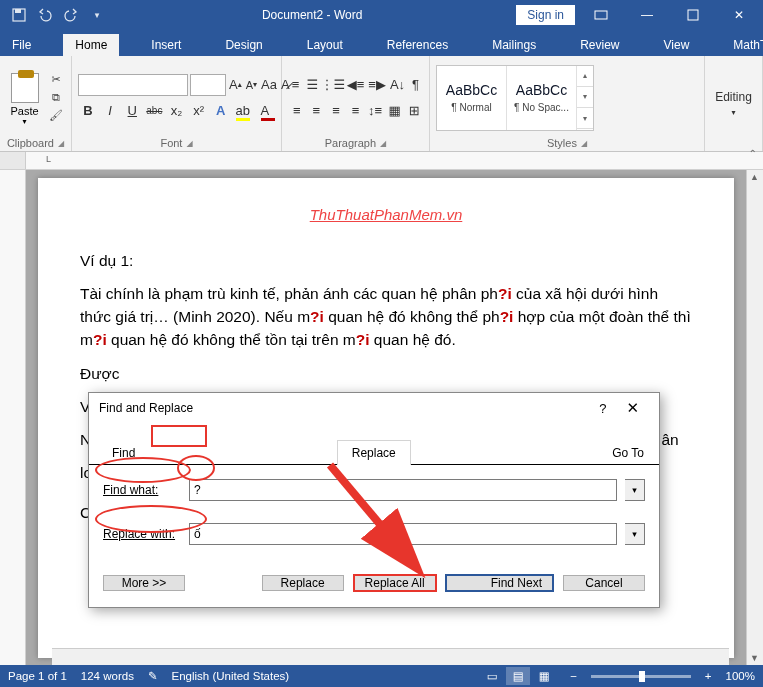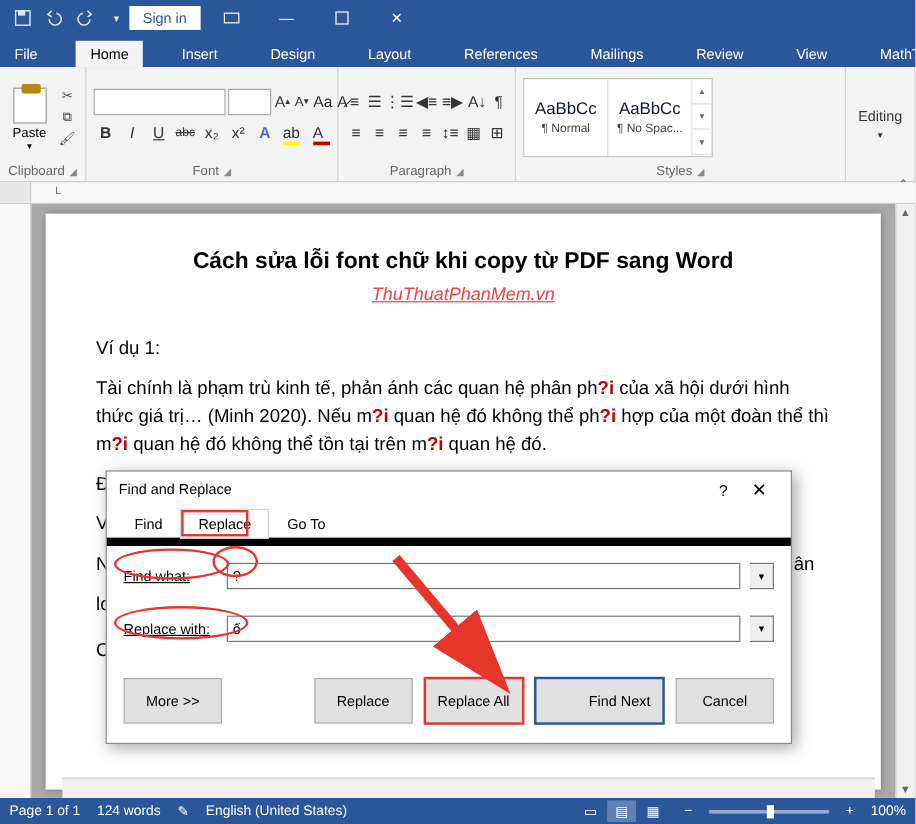--- a/index.html
+++ b/index.html
@@ -84,30 +84,30 @@
 .view-btn.active { background: rgba(255,255,255,.25); }
 .zoom-slider { width: 100px; height: 3px; background: rgba(255,255,255,.5); position: relative; }
 .zoom-thumb { position: absolute; top: -4px; left: 48%; width: 6px; height: 11px; background: #fff; }
 
 
 .dialog { position: absolute; left: 88px; top: 392px; width: 572px; background: #fff; border: 1px solid #888; box-shadow: 3px 3px 12px rgba(0,0,0,.35); font-size: 12px; }
 .dlg-title { height: 30px; display: flex; align-items: center; padding: 0 10px; }
 .dlg-title .t { flex: 1; }
 .dlg-title .help { padding: 0 10px; font-size: 13px; }
 .dlg-title .close { padding: 0 10px; font-size: 15px; }
-.dlg-tabs { display: flex; padding-left: 8px; border-bottom: 7px solid #000000; margin-top: 0; }
+.dlg-tabs { display: flex; padding-left: 8px; border-bottom: 1px solid #000000; margin-top: 16px; justify-content: space-between; }
 .dlg-tab { padding: 5px 14px; border: 1px solid transparent; border-bottom: none; font-size: 12px; position: relative; top: 1px; }
 .dlg-tab.active { border-color: #d4d4d4; background: #fff; }
 .dlg-body { padding: 14px 14px 16px 14px; }
 .field-row { display: flex; align-items: center; margin-bottom: 22px; gap: 8px; }
 .field-label { width: 78px; text-decoration: underline; text-decoration-style: solid; }
 .field-input { flex: 1; height: 22px; border: 1px solid #7a7a7a; padding: 0 4px; font-size: 12px; }
 .field-dd { width: 20px; height: 22px; border: 1px solid #7a7a7a; border-left: none; background: #efefef; text-align: center; font-size: 9px; line-height: 20px; }
 .dlg-buttons { display: flex; gap: 10px; justify-content: flex-end; padding-top: 8px; }
-.dlg-btn { min-width: 82px; height: 38px; border: 1px solid #adadad; background: #e1e1e1; font-size: 12px; padding: 0 10px; }
+.dlg-btn { min-width: 82px; height: 16px; border: 1px solid #adadad; background: #e1e1e1; font-size: 12px; padding: 0 10px; }
 .dlg-btn.more { margin-right: auto; }
 .red-ring { border: 2.5px solid #e7352c; border-radius: 50%; position: absolute; pointer-events: none; }
 .red-box { border: 2.5px solid #e7352c; position: absolute; pointer-events: none; }
 .arrow { position: absolute; pointer-events: none; }
 
 .highlight-replace-all { outline: 2px solid #e7352c; outline-offset: -1px; }
 .highlight-findnext { outline: 2px solid #2b579a; outline-offset: -1px; padding-left: 44px; }
 
 </style>
 </head>
@@ -128,20 +128,21 @@
         </svg>
       </div>
     <div class="qbtn">
         <svg width="14" height="14" viewBox="0 0 14 14">
           <path d="M5 3 A5 5 0 1 0 11 8" fill="none" stroke="#fff" stroke-width="1.3"></path>
           <path d="M9 1 L12 4 L9 6" fill="none" stroke="#fff" stroke-width="1.3"></path>
         </svg>
       </div>
     <div class="qbtn" style="font-size:9px;">▾</div>
   </div>
+  <div class="title-center">Document2 - Word</div>
   <div class="right-controls">
     <div class="signin-btn">Sign in</div>
     <div class="wnd-btn">
         <svg width="14" height="10">
           <rect x="1" y="1" width="12" height="8" fill="none" stroke="#fff"></rect>
         </svg>
       </div>
     <div class="wnd-btn">—</div>
     <div class="wnd-btn">
         <svg width="12" height="12">
@@ -306,21 +307,20 @@
   <div class="ruler-corner"></div>
   <div class="ruler-h">
     <span class="ruler-tick" style="left:20px;">L</span>
   </div>
 </div>
 
 <div class="doc-area">
   <div class="ruler-v"></div>
   <div class="doc-scroll">
     <div class="page">
-      <div class="doc-title">Cách sửa lỗi font chữ khi copy từ PDF sang Word</div>
       <div class="doc-subtitle">ThuThuatPhanMem.vn</div>
       <div class="para">Ví dụ 1:</div>
       <div class="para">
         <span>Tài chính là phạm trù kinh tế, phản ánh các quan hệ phân ph</span><span class="err">?i</span><span> của xã hội dưới hình thức giá trị… (Minh 2020). Nếu m</span><span class="err">?i</span><span> quan hệ đó không thể ph</span><span class="err">?i</span><span> hợp của một đoàn thể thì m</span><span class="err">?i</span><span> quan hệ đó không thể tồn tại trên m</span><span class="err">?i</span><span> quan hệ đó.</span>
       </div>
       <div class="para">Được</div>
       <div class="para">Ví dụ</div>
       <div class="para"><span>Nếu b</span><span style="margin-left:540px;">ân</span></div>
       <div class="para">loại t</div>
       <div class="para" style="margin-top:16px;">Câu m</div>

